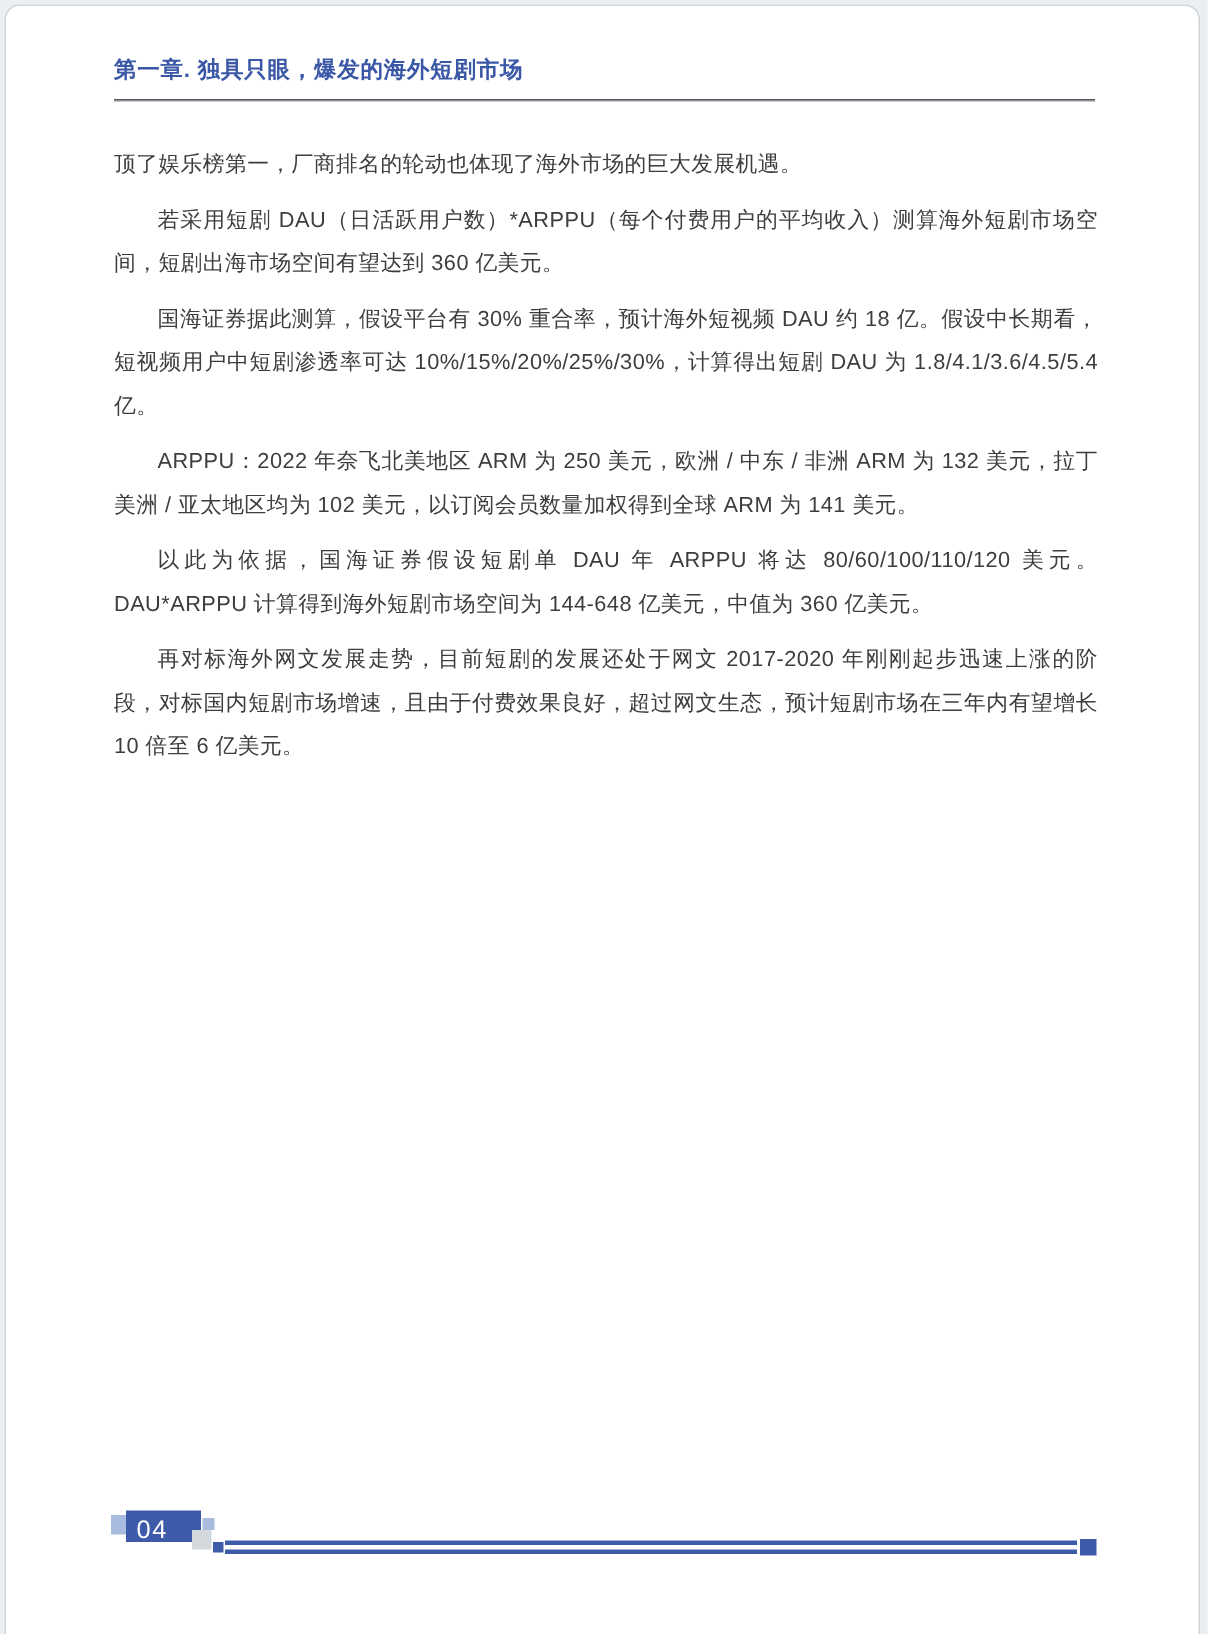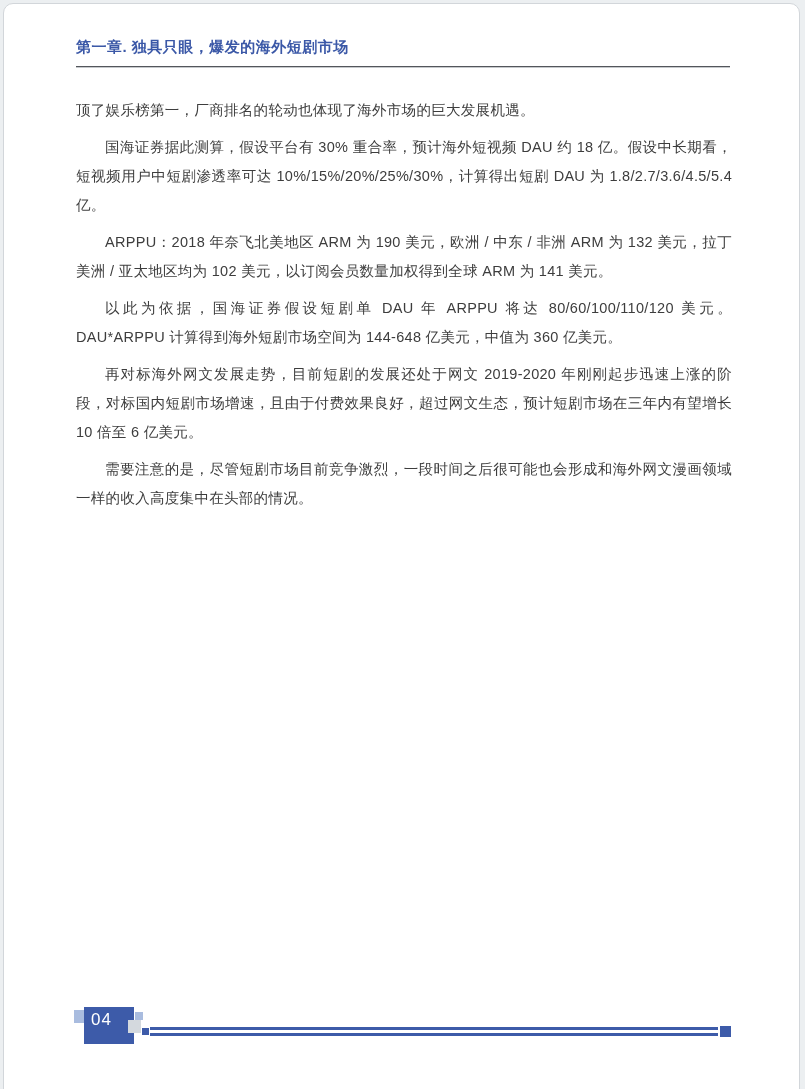--- a/index.html
+++ b/index.html
@@ -55,21 +55,21 @@
   .doc-body p.no-indent { text-indent: 0; }
   
   .sq { position: absolute; display: block; }
   .sq-left-light {
     left: 70px; top: 1006px; width: 13px; height: 13px;
     background: var(--light-blue, #a9bcdf);
   }
   .page-badge {
     position: absolute;
     left: 80px; top: 1003px;
-    width: 50px; height: 37px;
+    width: 50px; height: 21px;
     background: var(--accent-blue, #3d5ba9);
     color: #ffffff;
     font-size: 17px;
     line-height: 25px;
     padding-left: 7px;
     letter-spacing: 1px;
   }
   .sq-right-light {
     left: 131px; top: 1008px; width: 8px; height: 8px;
     background: var(--light-blue, #a9bcdf);
@@ -99,25 +99,25 @@
 
 <div class="page">
 
   <header class="doc-header">
     <h1 class="chapter-title">第一章. 独具只眼，爆发的海外短剧市场</h1>
     <div class="header-rule"></div>
   </header>
 
   <main class="doc-body">
     <p class="no-indent">顶了娱乐榜第一，厂商排名的轮动也体现了海外市场的巨大发展机遇。</p>
-    <p>国海证券据此测算，假设平台有 30% 重合率，预计海外短视频 DAU 约 18 亿。假设中长期看，短视频用户中短剧渗透率可达 10%/15%/20%/25%/30%，计算得出短剧 DAU 为 1.8/2.7/3.6/4.5/5.4 亿。</p>
-    <p>ARPPU：2018 年奈飞北美地区 ARM 为 190 美元，欧洲 / 中东 / 非洲 ARM 为 132 美元，拉丁美洲 / 亚太地区均为 102 美元，以订阅会员数量加权得到全球 ARM 为 141 美元。</p>
+    <p>若采用短剧 DAU（日活跃用户数）*ARPPU（每个付费用户的平均收入）测算海外短剧市场空间，短剧出海市场空间有望达到 360 亿美元。</p>
+    <p>国海证券据此测算，假设平台有 30% 重合率，预计海外短视频 DAU 约 18 亿。假设中长期看，短视频用户中短剧渗透率可达 10%/15%/20%/25%/30%，计算得出短剧 DAU 为 1.8/4.1/3.6/4.5/5.4 亿。</p>
+    <p>ARPPU：2022 年奈飞北美地区 ARM 为 250 美元，欧洲 / 中东 / 非洲 ARM 为 132 美元，拉丁美洲 / 亚太地区均为 102 美元，以订阅会员数量加权得到全球 ARM 为 141 美元。</p>
     <p>以此为依据，国海证券假设短剧单 DAU 年 ARPPU 将达 80/60/100/110/120 美元。 DAU*ARPPU 计算得到海外短剧市场空间为 144-648 亿美元，中值为 360 亿美元。</p>
-    <p>再对标海外网文发展走势，目前短剧的发展还处于网文 2019-2020 年刚刚起步迅速上涨的阶段，对标国内短剧市场增速，且由于付费效果良好，超过网文生态，预计短剧市场在三年内有望增长 10 倍至 6 亿美元。</p>
-    <p>需要注意的是，尽管短剧市场目前竞争激烈，一段时间之后很可能也会形成和海外网文漫画领域一样的收入高度集中在头部的情况。</p>
+    <p>再对标海外网文发展走势，目前短剧的发展还处于网文 2017-2020 年刚刚起步迅速上涨的阶段，对标国内短剧市场增速，且由于付费效果良好，超过网文生态，预计短剧市场在三年内有望增长 10 倍至 6 亿美元。</p>
   </main>
 
   <footer>
     <span class="sq sq-left-light"></span>
     <div class="page-badge">
       <span>04</span>
     </div>
     <span class="sq sq-right-light"></span>
     <span class="sq sq-gray"></span>
     <span class="sq sq-blue-tiny"></span>

